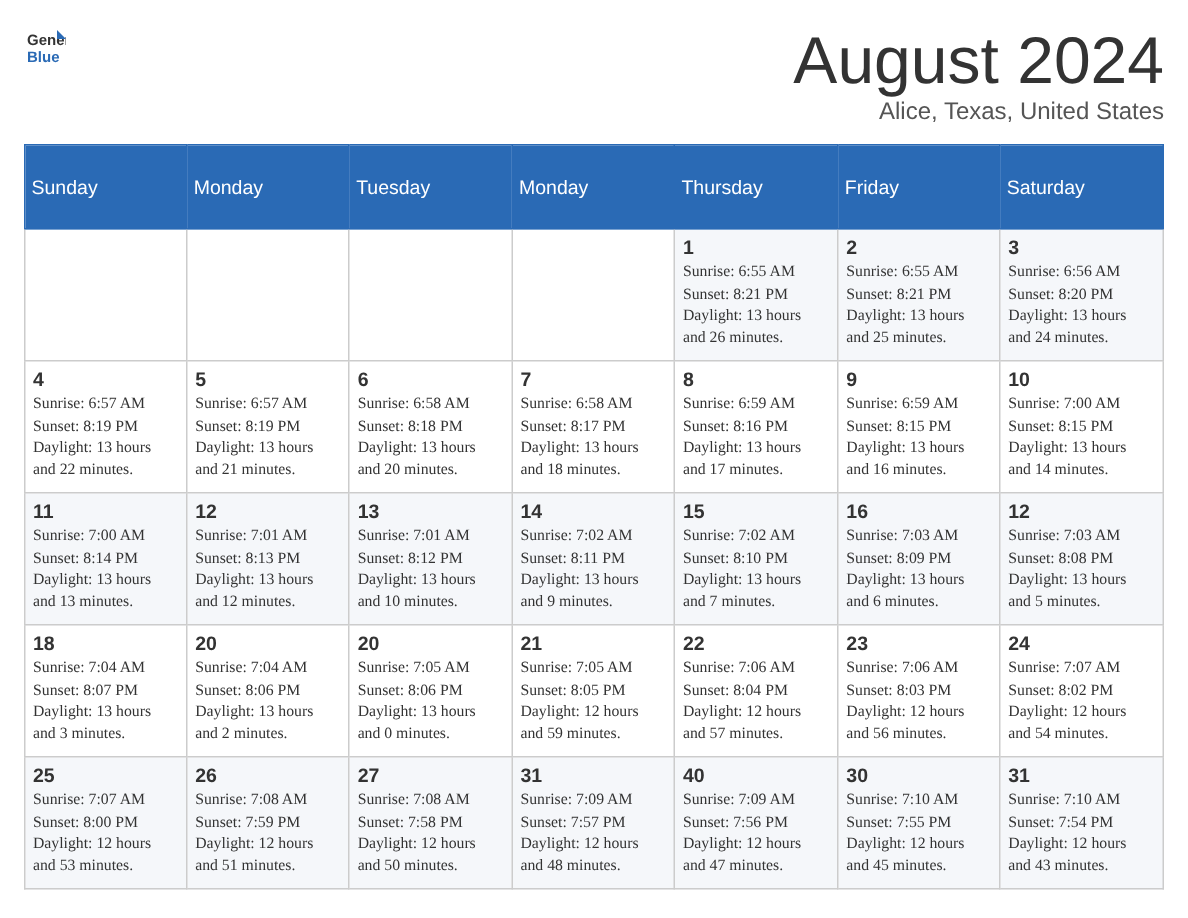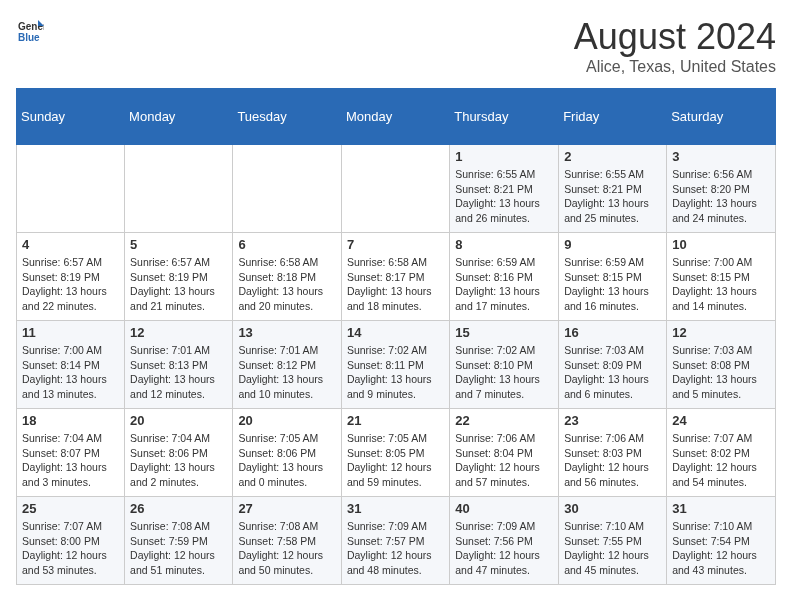--- a/index.html
+++ b/index.html
@@ -22,21 +22,21 @@
       gap: 4px;
     }
     .logo-icon {
       width: 28px;
       height: 28px;
     }
     .title-area {
       text-align: right;
     }
     .main-title {
-      font-size: 36px;
+      font-size: 44px;
       font-weight: normal;
       color: #333;
     }
     .subtitle {
       font-size: 16px;
       color: #555;
     }
     .calendar-table {
       width: 100%;
       border-collapse: collapse;
@@ -70,20 +70,21 @@
       font-size: 13px;
       font-weight: bold;
       color: #333;
       display: block;
       margin-bottom: 3px;
     }
     .day-detail {
       font-size: 10.5px;
       color: #333;
       line-height: 1.4;
+      font-family: Liberation Serif, serif;
     }
     .empty-cell {
       background: #fff !important;
     }
   </style>
 </head>
 <body>
 
 <div class="header-area">
   <div class="logo">

